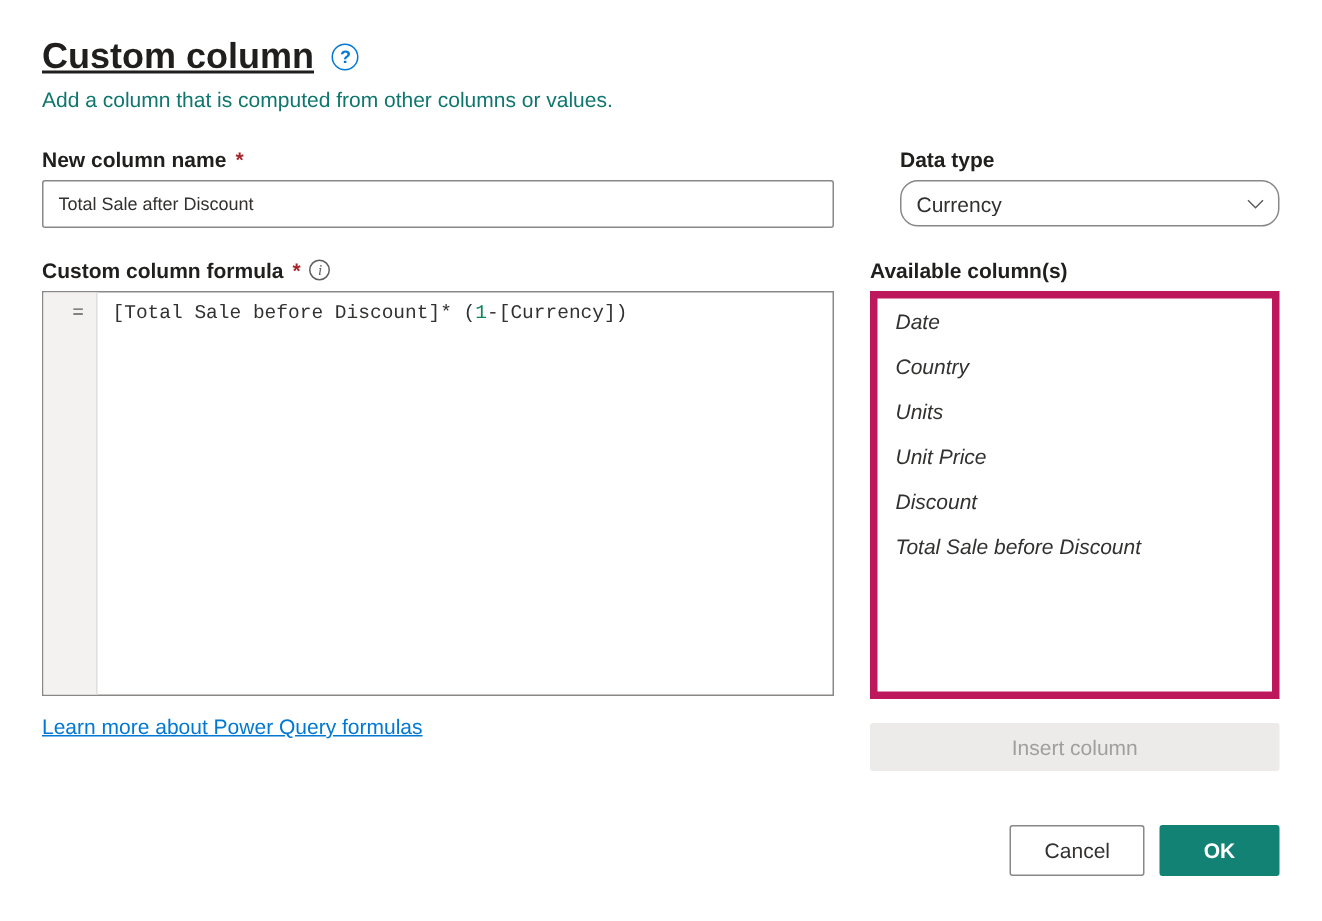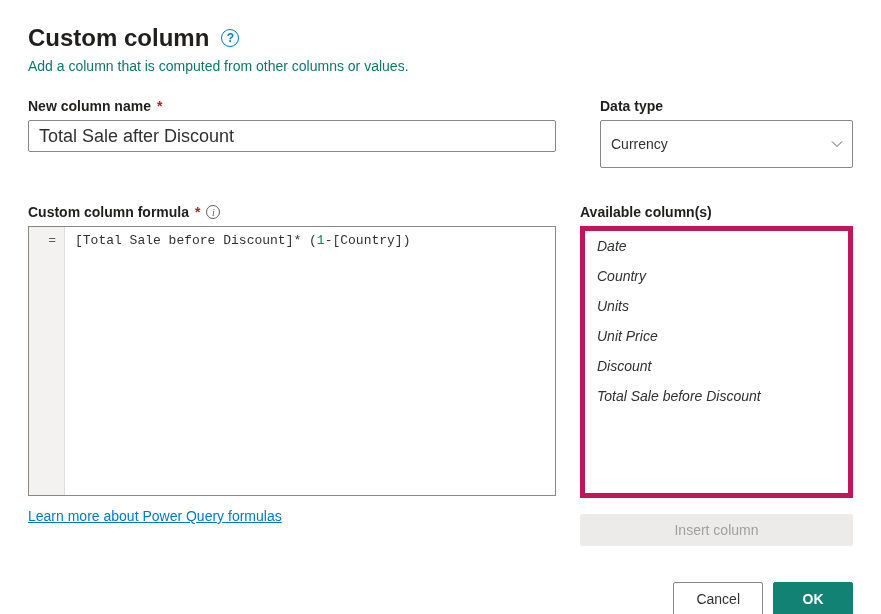--- a/index.html
+++ b/index.html
@@ -17,20 +17,21 @@
     .header {
       display: flex;
       align-items: center;
       gap: 12px;
       margin-bottom: 6px;
     }
     .title {
       font-size: 24px;
       font-weight: 600;
       color: #201f1e;
+      text-decoration: underline;
     }
     .help-circle {
       width: 18px;
       height: 18px;
       border: 1.5px solid #0078d4;
       border-radius: 50%;
       display: inline-flex;
       align-items: center;
       justify-content: center;
       color: #0078d4;
@@ -77,38 +78,38 @@
       color: #605e5c;
       font-weight: normal;
       font-style: italic;
       font-family: Georgia, serif;
     }
     .text-input {
       width: 100%;
       border: 1px solid #8a8886;
       border-radius: 2px;
       padding: 6px 10px;
-      font-size: 18px;
+      font-size: 12px;
       font-family: inherit;
       color: #323130;
       height: 32px;
     }
     .select-wrap {
       position: relative;
       width: 100%;
     }
     .select-input {
       width: 100%;
       border: 1px solid #8a8886;
-      border-radius: 2px;
+      border-radius: 12px;
       padding: 6px 30px 6px 10px;
       font-size: 14px;
       font-family: inherit;
       color: #323130;
-      height: 48px;
+      height: 31px;
       background: #fff;
       appearance: none;
       cursor: pointer;
     }
     .chevron {
       position: absolute;
       right: 10px;
       top: 50%;
       transform: translateY(-50%);
       pointer-events: none;
@@ -198,21 +199,21 @@
       color: #fff;
       border: 1px solid #128275;
     }
     .btn-secondary {
       background: #fff;
       color: #323130;
       border: 1px solid #8a8886;
       font-weight: 400;
     }
     .section-top {
-      margin-bottom: 36px;
+      margin-bottom: 20px;
       gap: 44px;
     }
   </style>
 </head>
 <body>
 
 <div class="header">
   <h1 class="title">Custom column</h1>
   <span class="help-circle">?</span>
 </div>
@@ -245,21 +246,21 @@
 
 <div class="row">
   <div class="col-left">
     <div class="field-label">
       <span>Custom column formula</span>
       <span class="required">*</span>
       <span class="info-icon">i</span>
     </div>
     <div class="formula-editor">
       <div class="gutter">=</div>
-      <div class="code"><span>[Total Sale before Discount]* (</span><span class="num">1</span><span>-[Country])</span></div>
+      <div class="code"><span>[Total Sale before Discount]* (</span><span class="num">1</span><span>-[Currency])</span></div>
     </div>
     <a class="learn-link">Learn more about Power Query formulas</a>
   </div>
   <div class="col-right">
     <div class="field-label">
       <span>Available column(s)</span>
     </div>
     <div class="available-list">
       <div class="available-item">Date</div>
       <div class="available-item">Country</div>

